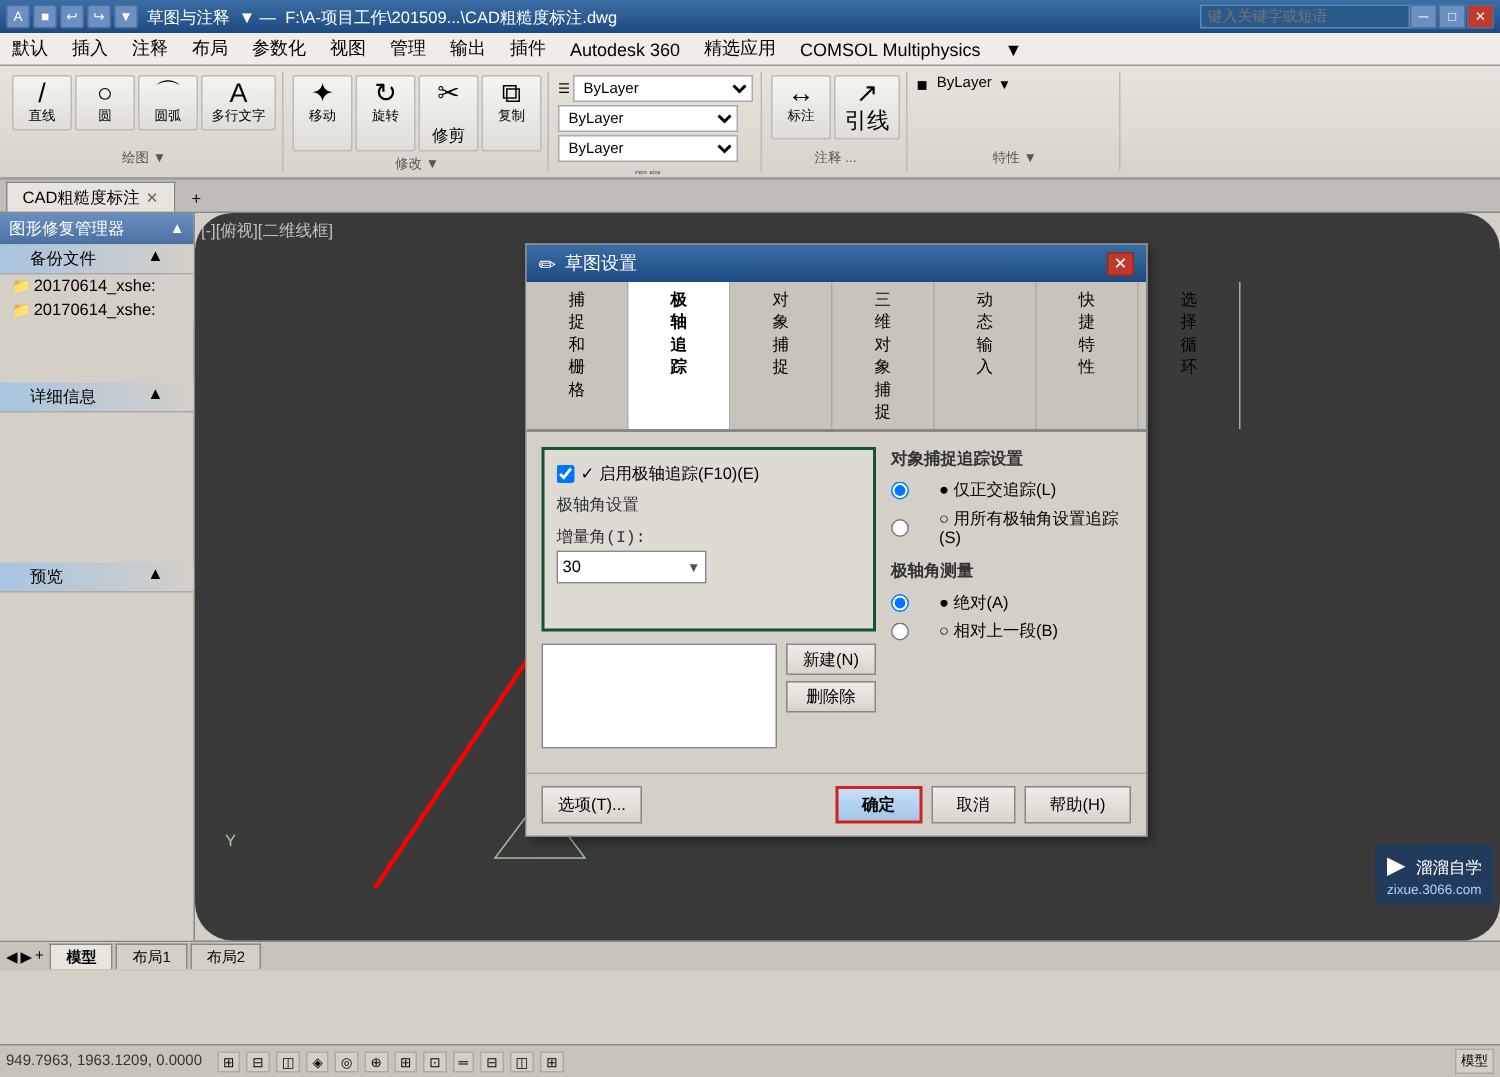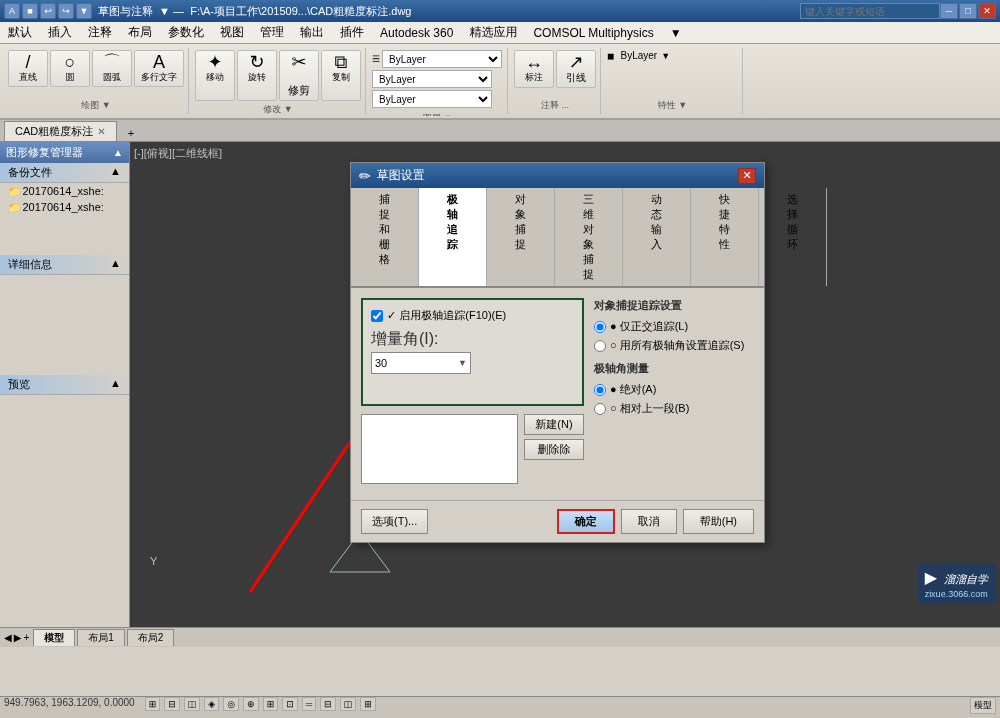--- a/index.html
+++ b/index.html
@@ -144,21 +144,21 @@
       display: flex;
       justify-content: space-between;
       align-items: center;
     }
     .panel-arrow { font-size: 10px; cursor: pointer; }
     .panel-section {
       background: #d4d0c8;
     }
     .panel-section-header {
       background: linear-gradient(to right, #a8c4e0, #d4d0c8);
-      padding: 2px 8px;
+      padding: 2px 20px;
       font-size: 11px;
       border-bottom: 1px solid #aaa;
       display: flex;
       justify-content: space-between;
       cursor: pointer;
     }
     .tree-item {
       padding: 2px 8px;
       font-size: 11px;
       display: flex;
@@ -166,20 +166,21 @@
       gap: 2px;
     }
     .tree-icon { font-size: 10px; color: #555; }
 
     
     .drawing-area {
       flex: 1;
       background: #3a3a3a;
       position: relative;
       overflow: hidden;
+      border-radius: 25px;
     }
     .view-label {
       position: absolute;
       top: 4px;
       left: 4px;
       color: #c0c0c0;
       font-size: 11px;
     }
     .axis-y {
       position: absolute;
@@ -266,23 +267,24 @@
     }
     .checkbox-row {
       display: flex;
       align-items: center;
       gap: 4px;
       margin-bottom: 6px;
       font-size: 11px;
     }
     .checkbox-row input[type="checkbox"] { width: 12px; height: 12px; }
     .label-row {
-      font-size: 16px;
+      font-size: 11px;
       margin-bottom: 2px;
       color: #333;
+      font-family: Liberation Mono, monospace;
     }
     .combo-box {
       border: 1px solid #888;
       background: white;
       height: 22px;
       font-size: 11px;
       width: 100px;
       display: flex;
       align-items: center;
       justify-content: space-between;
@@ -316,21 +318,21 @@
     }
     .section-right-title {
       font-size: 11px;
       font-weight: bold;
       margin-bottom: 6px;
       color: #333;
     }
     .radio-row {
       display: flex;
       align-items: center;
-      gap: 4px;
+      gap: 20px;
       font-size: 11px;
       margin-bottom: 4px;
     }
     .radio-row input[type="radio"] { width: 12px; height: 12px; }
     .section-divider { margin: 8px 0; }
     .dialog-footer {
       display: flex;
       justify-content: flex-end;
       padding: 8px 10px;
       gap: 6px;
@@ -354,21 +356,21 @@
       padding: 3px 10px;
       font-size: 11px;
       cursor: pointer;
     }
 
     
     .status-bar {
       background: #c8c4bc;
       height: 22px;
       display: flex;
-      align-items: flex-start;
+      align-items: center;
       font-size: 10px;
       padding: 0 4px;
       border-top: 1px solid #888;
       position: absolute;
       bottom: 0;
       left: 0;
       right: 0;
     }
     .status-coords {
       font-size: 10px;
@@ -421,21 +423,21 @@
       color: white;
       padding: 4px 8px;
       font-size: 11px;
       border-radius: 3px;
       z-index: 50;
     }
     .watermark-logo {
       font-size: 16px;
       margin-right: 4px;
     }
-    .watermark-text { font-size: 11px; font-style: italic; }
+    .watermark-text { font-size: 11px; }
     .watermark-sub { font-size: 9px; color: #aad4ff; }
 
     
     .arrow-svg {
       position: absolute;
       top: 0; left: 0;
       width: 100%;
       height: 100%;
       pointer-events: none;
       z-index: 10;
@@ -549,21 +551,21 @@
     </div>
 
     <div class="ribbon-group">
       <div class="ribbon-btns">
         <div class="ribbon-large-btn">
           <span class="ribbon-icon">↔</span>
           <span style="font-size:9px;">标注</span>
         </div>
         <div class="ribbon-large-btn">
           <span class="ribbon-icon">↗</span>
-          <span style="font-size:10px;">引线</span>
+          <span style="font-size:15px;">引线</span>
         </div>
       </div>
       <div class="ribbon-group-label">注释 ...</div>
     </div>
 
     <div class="ribbon-group" style="min-width:140px;">
       <div class="dropdown-row">
         <span style="font-size:9px;">◼</span>
         <span style="font-size:10px;margin-left:4px;">ByLayer</span>
         <span style="font-size:9px;margin-left:2px;">▼</span>
@@ -656,20 +658,21 @@
         </div>
 
         <div class="dialog-body">
 
           <div class="dialog-left" style="position:relative;">
             <div class="section-box" style="position:relative;border:2px solid #14532d;">
               <div class="checkbox-row">
                 <input type="checkbox" checked="" style="">
                 <span>✓ 启用极轴追踪(F10)(E)</span>
               </div>
+              <div class="section-title">极轴角设置</div>
               <div class="label-row">增量角(I):</div>
               <div style="display:flex;align-items:center;gap:4px;margin-bottom:22px;">
                 <div class="combo-box">
                   <span>30</span>
                   <span class="combo-arrow">▼</span>
                 </div>
               </div>
             </div>
             <div>
               <div style="display:flex;gap:6px;">

